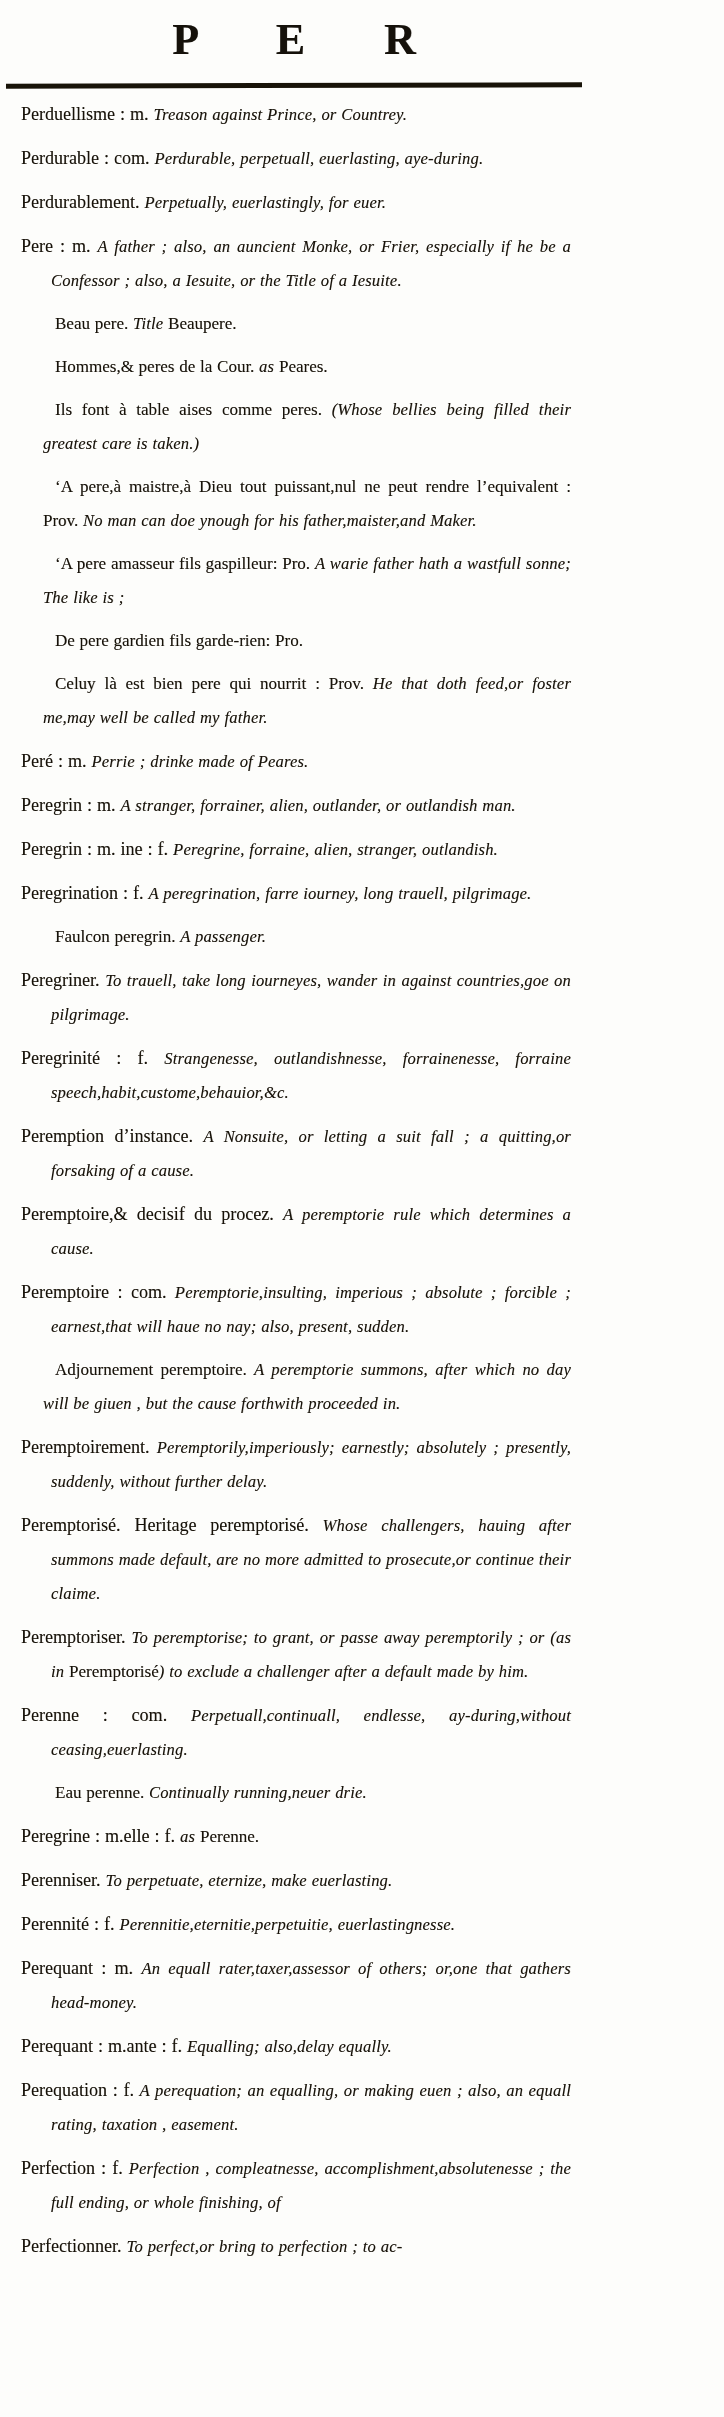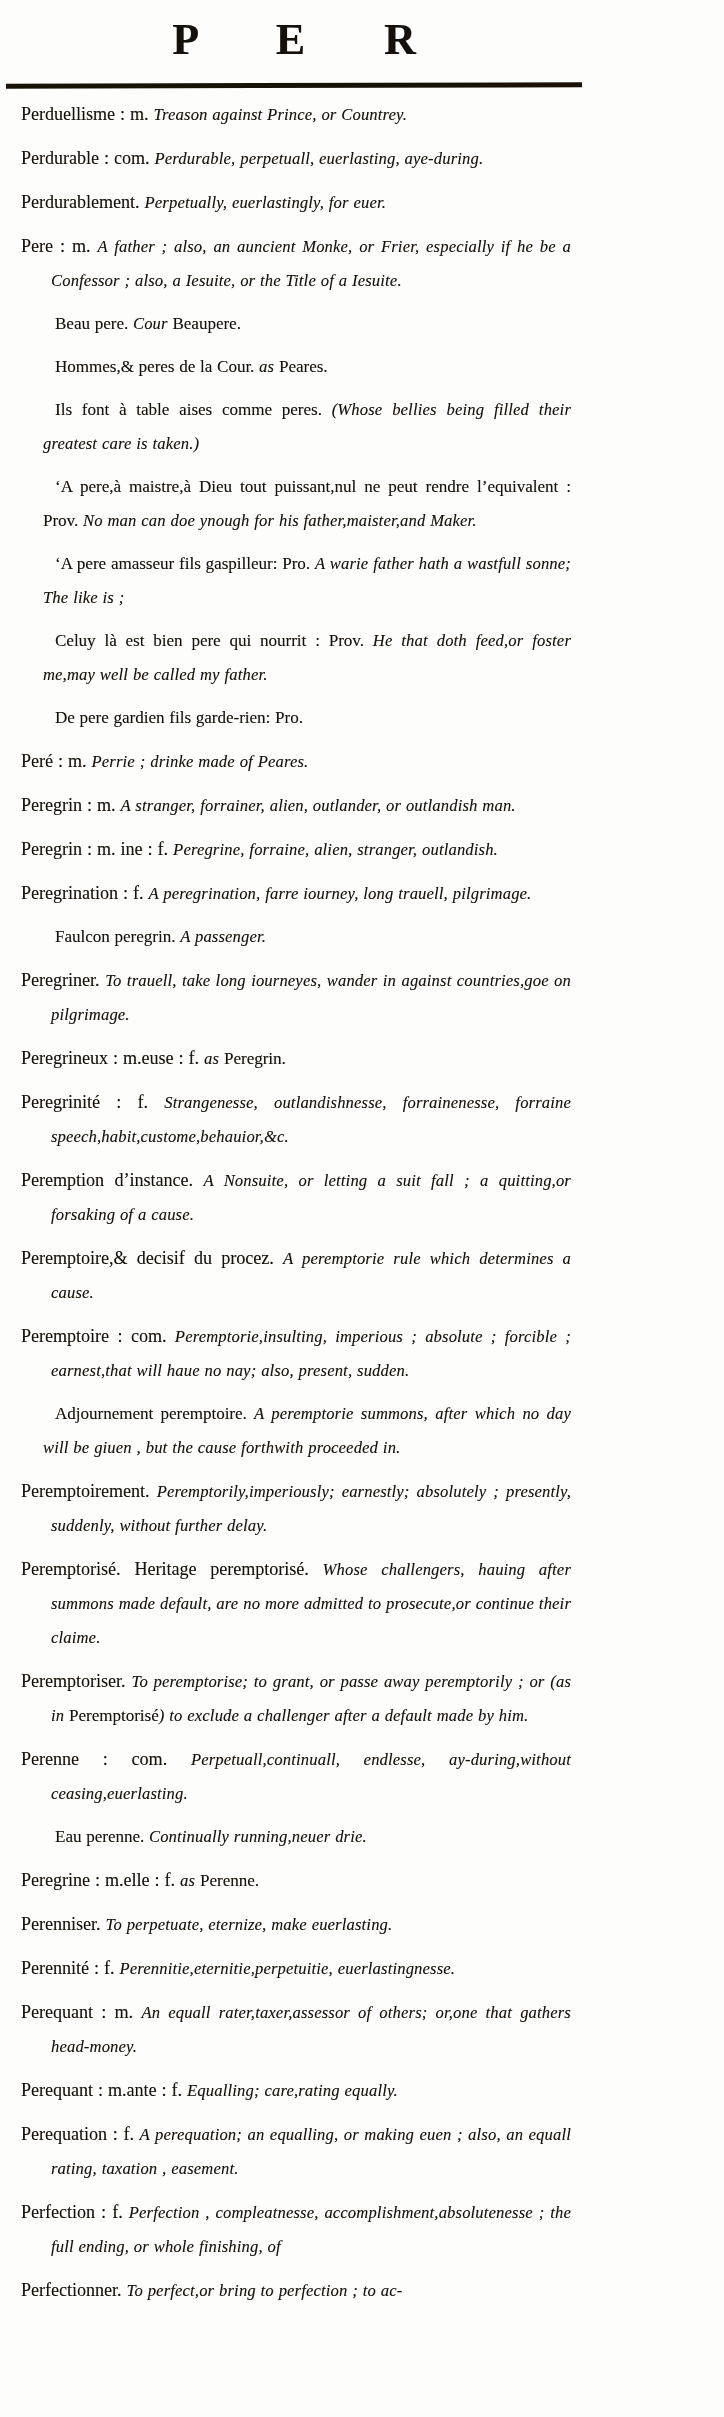--- a/index.html
+++ b/index.html
@@ -62,46 +62,45 @@
 <body>
 
 <div class="page">
   <h1 class="running-head">P E R</h1>
   <hr class="head-rule">
   <div class="entries" id="entries">
       <p class="entry main"><span class="roman lead">Perduellisme : m. </span><span class="gloss">Treason against Prince, or Countrey.</span></p>
       <p class="entry main"><span class="roman lead">Perdurable : com. </span><span class="gloss">Perdurable, perpetuall, euerlasting, aye-during.</span></p>
       <p class="entry main"><span class="roman lead">Perdurablement. </span><span class="gloss">Perpetually, euerlastingly, for euer.</span></p>
       <p class="entry main"><span class="roman lead">Pere : m. </span><span class="gloss">A father ; also, an auncient Monke, or Frier, especially if he be a Confessor ; also, a Iesuite, or the Title of a Iesuite.</span></p>
-      <p class="entry sub"><span class="roman">Beau pere. </span><span class="gloss">Cour </span><span class="roman">Beaupere.</span></p>
+      <p class="entry sub"><span class="roman">Beau pere. </span><span class="gloss">Title </span><span class="roman">Beaupere.</span></p>
       <p class="entry sub"><span class="roman">Hommes,&amp; peres de la Cour. </span><span class="gloss">as </span><span class="roman">Peares.</span></p>
       <p class="entry sub"><span class="roman">Ils font à table aises comme peres. </span><span class="gloss">(Whose bellies being filled their greatest care is taken.)</span></p>
       <p class="entry sub"><span class="roman">‘A pere,à maistre,à Dieu tout puissant,nul ne peut rendre l’equivalent : Prov. </span><span class="gloss">No man can doe ynough for his father,maister,and Maker.</span></p>
       <p class="entry sub"><span class="roman">‘A pere amasseur fils gaspilleur: Pro. </span><span class="gloss">A warie father hath a wastfull sonne; The like is ;</span></p>
+      <p class="entry sub"><span class="roman">De pere gardien fils garde-rien: Pro.</span></p>
       <p class="entry sub"><span class="roman">Celuy là est bien pere qui nourrit : Prov. </span><span class="gloss">He that doth feed,or foster me,may well be called my father.</span></p>
-      <p class="entry sub"><span class="roman">De pere gardien fils garde-rien: Pro.</span></p>
       <p class="entry main"><span class="roman lead">Peré : m. </span><span class="gloss">Perrie ; drinke made of Peares.</span></p>
       <p class="entry main"><span class="roman lead">Peregrin : m. </span><span class="gloss">A stranger, forrainer, alien, outlander, or outlandish man.</span></p>
       <p class="entry main"><span class="roman lead">Peregrin : m. ine : f. </span><span class="gloss">Peregrine, forraine, alien, stranger, outlandish.</span></p>
       <p class="entry main"><span class="roman lead">Peregrination : f. </span><span class="gloss">A peregrination, farre iourney, long trauell, pilgrimage.</span></p>
       <p class="entry sub"><span class="roman">Faulcon peregrin. </span><span class="gloss">A passenger.</span></p>
       <p class="entry main"><span class="roman lead">Peregriner. </span><span class="gloss">To trauell, take long iourneyes, wander in against countries,goe on pilgrimage.</span></p>
-      <p class="entry main"><span class="roman lead">Peregrineux : m.euse : f. </span><span class="gloss">as </span><span class="roman">Peregrin.</span></p>
       <p class="entry main"><span class="roman lead">Peregrinité : f. </span><span class="gloss">Strangenesse, outlandishnesse, forrainenesse, forraine speech,habit,custome,behauior,&amp;c.</span></p>
       <p class="entry main"><span class="roman lead">Peremption d’instance. </span><span class="gloss">A Nonsuite, or letting a suit fall ; a quitting,or forsaking of a cause.</span></p>
       <p class="entry main"><span class="roman lead">Peremptoire,&amp; decisif du procez. </span><span class="gloss">A peremptorie rule which determines a cause.</span></p>
       <p class="entry main"><span class="roman lead">Peremptoire : com. </span><span class="gloss">Peremptorie,insulting, imperious ; absolute ; forcible ; earnest,that will haue no nay; also, present, sudden.</span></p>
       <p class="entry sub"><span class="roman">Adjournement peremptoire. </span><span class="gloss">A peremptorie summons, after which no day will be giuen , but the cause forthwith proceeded in.</span></p>
       <p class="entry main"><span class="roman lead">Peremptoirement. </span><span class="gloss">Peremptorily,imperiously; earnestly; absolutely ;  presently, suddenly, without further delay.</span></p>
       <p class="entry main"><span class="roman lead">Peremptorisé. Heritage peremptorisé. </span><span class="gloss">Whose challengers, hauing after summons made default, are no more admitted to prosecute,or continue their claime.</span></p>
       <p class="entry main"><span class="roman lead">Peremptoriser. </span><span class="gloss">To peremptorise;  to  grant, or passe away peremptorily ; or (as in </span><span class="roman">Peremptorisé</span><span class="gloss">) to exclude a challenger after a default made by him.</span></p>
       <p class="entry main"><span class="roman lead">Perenne : com. </span><span class="gloss">Perpetuall,continuall, endlesse, ay-during,without ceasing,euerlasting.</span></p>
       <p class="entry sub"><span class="roman">Eau perenne. </span><span class="gloss">Continually running,neuer drie.</span></p>
       <p class="entry main"><span class="roman lead">Peregrine : m.elle : f. </span><span class="gloss">as </span><span class="roman">Perenne.</span></p>
       <p class="entry main"><span class="roman lead">Perenniser. </span><span class="gloss">To perpetuate, eternize, make euerlasting.</span></p>
       <p class="entry main"><span class="roman lead">Perennité : f. </span><span class="gloss">Perennitie,eternitie,perpetuitie, euerlastingnesse.</span></p>
       <p class="entry main"><span class="roman lead">Perequant : m. </span><span class="gloss">An equall rater,taxer,assessor of others; or,one that gathers head-money.</span></p>
-      <p class="entry main"><span class="roman lead">Perequant : m.ante : f. </span><span class="gloss">Equalling; care,rating equally.</span></p>
+      <p class="entry main"><span class="roman lead">Perequant : m.ante : f. </span><span class="gloss">Equalling; also,delay equally.</span></p>
       <p class="entry main"><span class="roman lead">Perequation : f. </span><span class="gloss">A perequation; an equalling, or making euen ; also, an equall rating, taxation , easement.</span></p>
       <p class="entry main"><span class="roman lead">Perfection : f. </span><span class="gloss">Perfection , compleatnesse, accomplishment,absolutenesse ; the full ending, or whole finishing, of</span></p>
       <p class="entry main"><span class="roman lead">Perfectionner. </span><span class="gloss">To perfect,or bring to perfection ; to ac-</span></p>
     </div>
 </div>
 
 </body></html>

